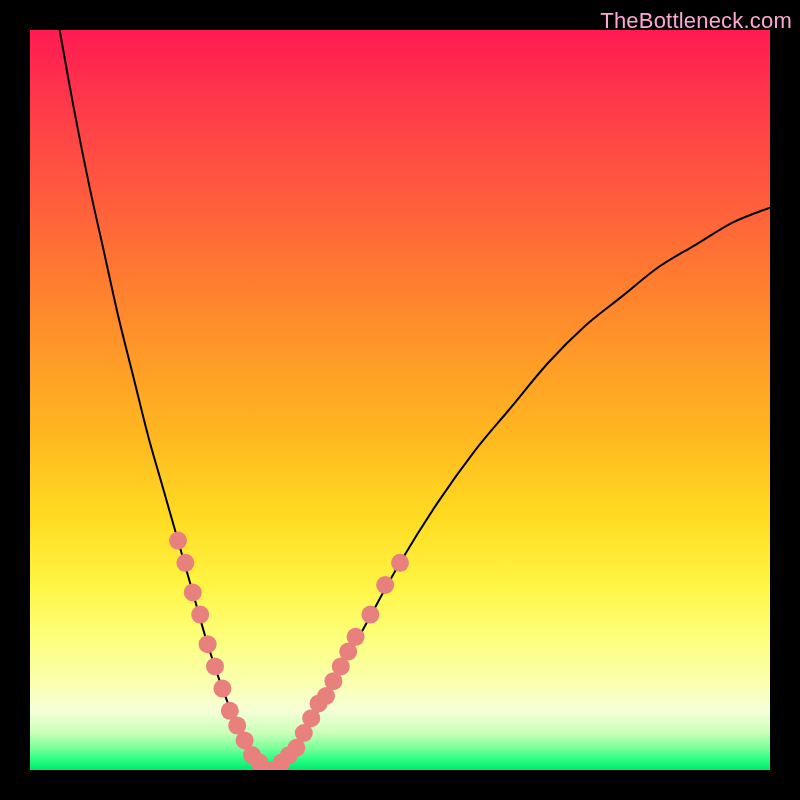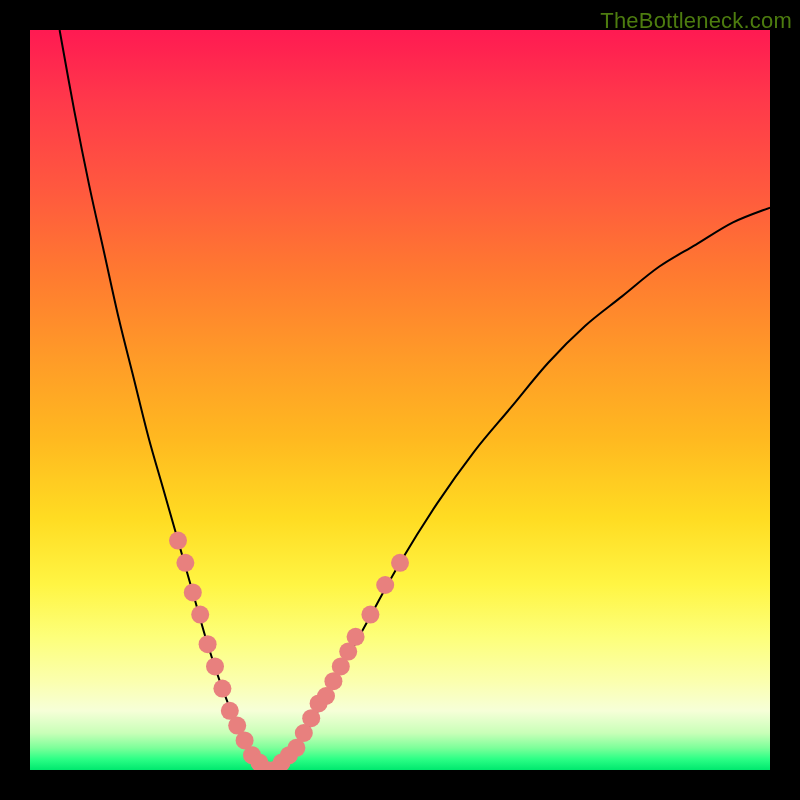--- a/index.html
+++ b/index.html
@@ -40,21 +40,21 @@
       #c9ffb8 95%,
       #7dff9a 97%,
       #2dff86 98.5%,
       #00e86e 100%
     );
   }
   .watermark {
     position: absolute;
     top: 8px;
     right: 8px;
-    color: #4d7c0f;
+    color: #f9a8d4;
     font-size: 22px;
     font-weight: 500;
     letter-spacing: 0.2px;
     user-select: none;
   }
   svg.curve {
     position: absolute;
     left: 0;
     top: 0;
     width: 740px;

